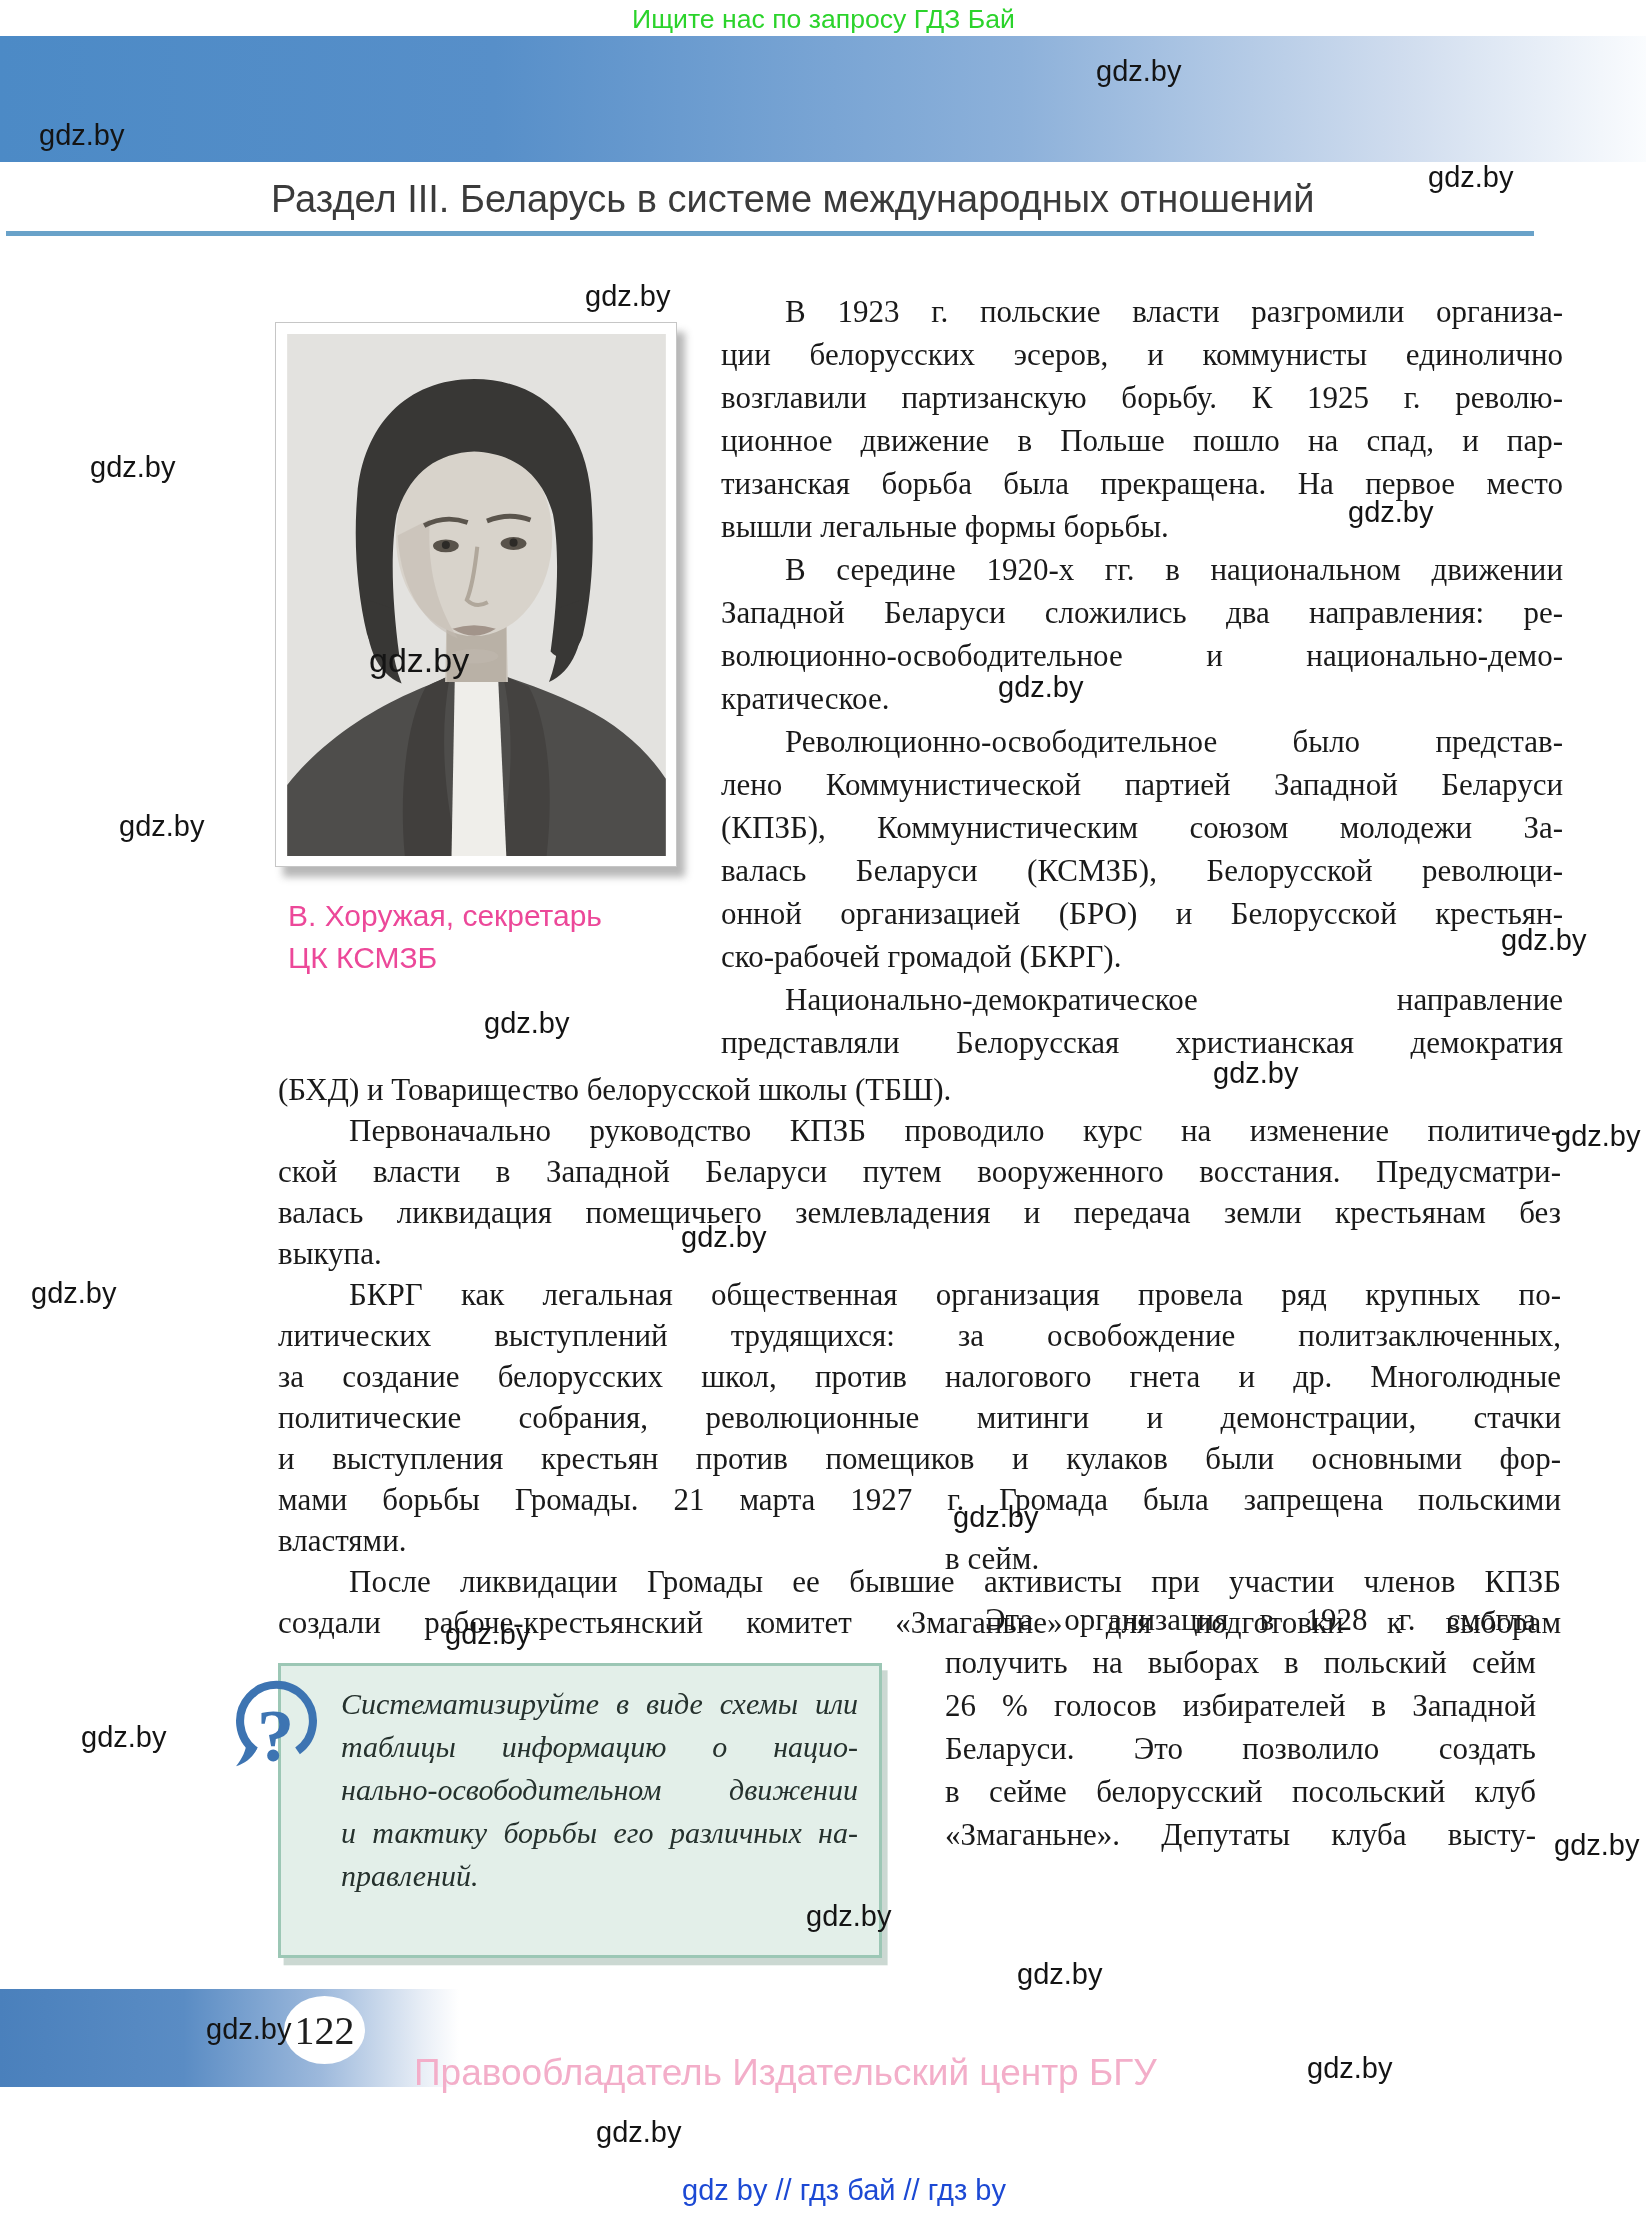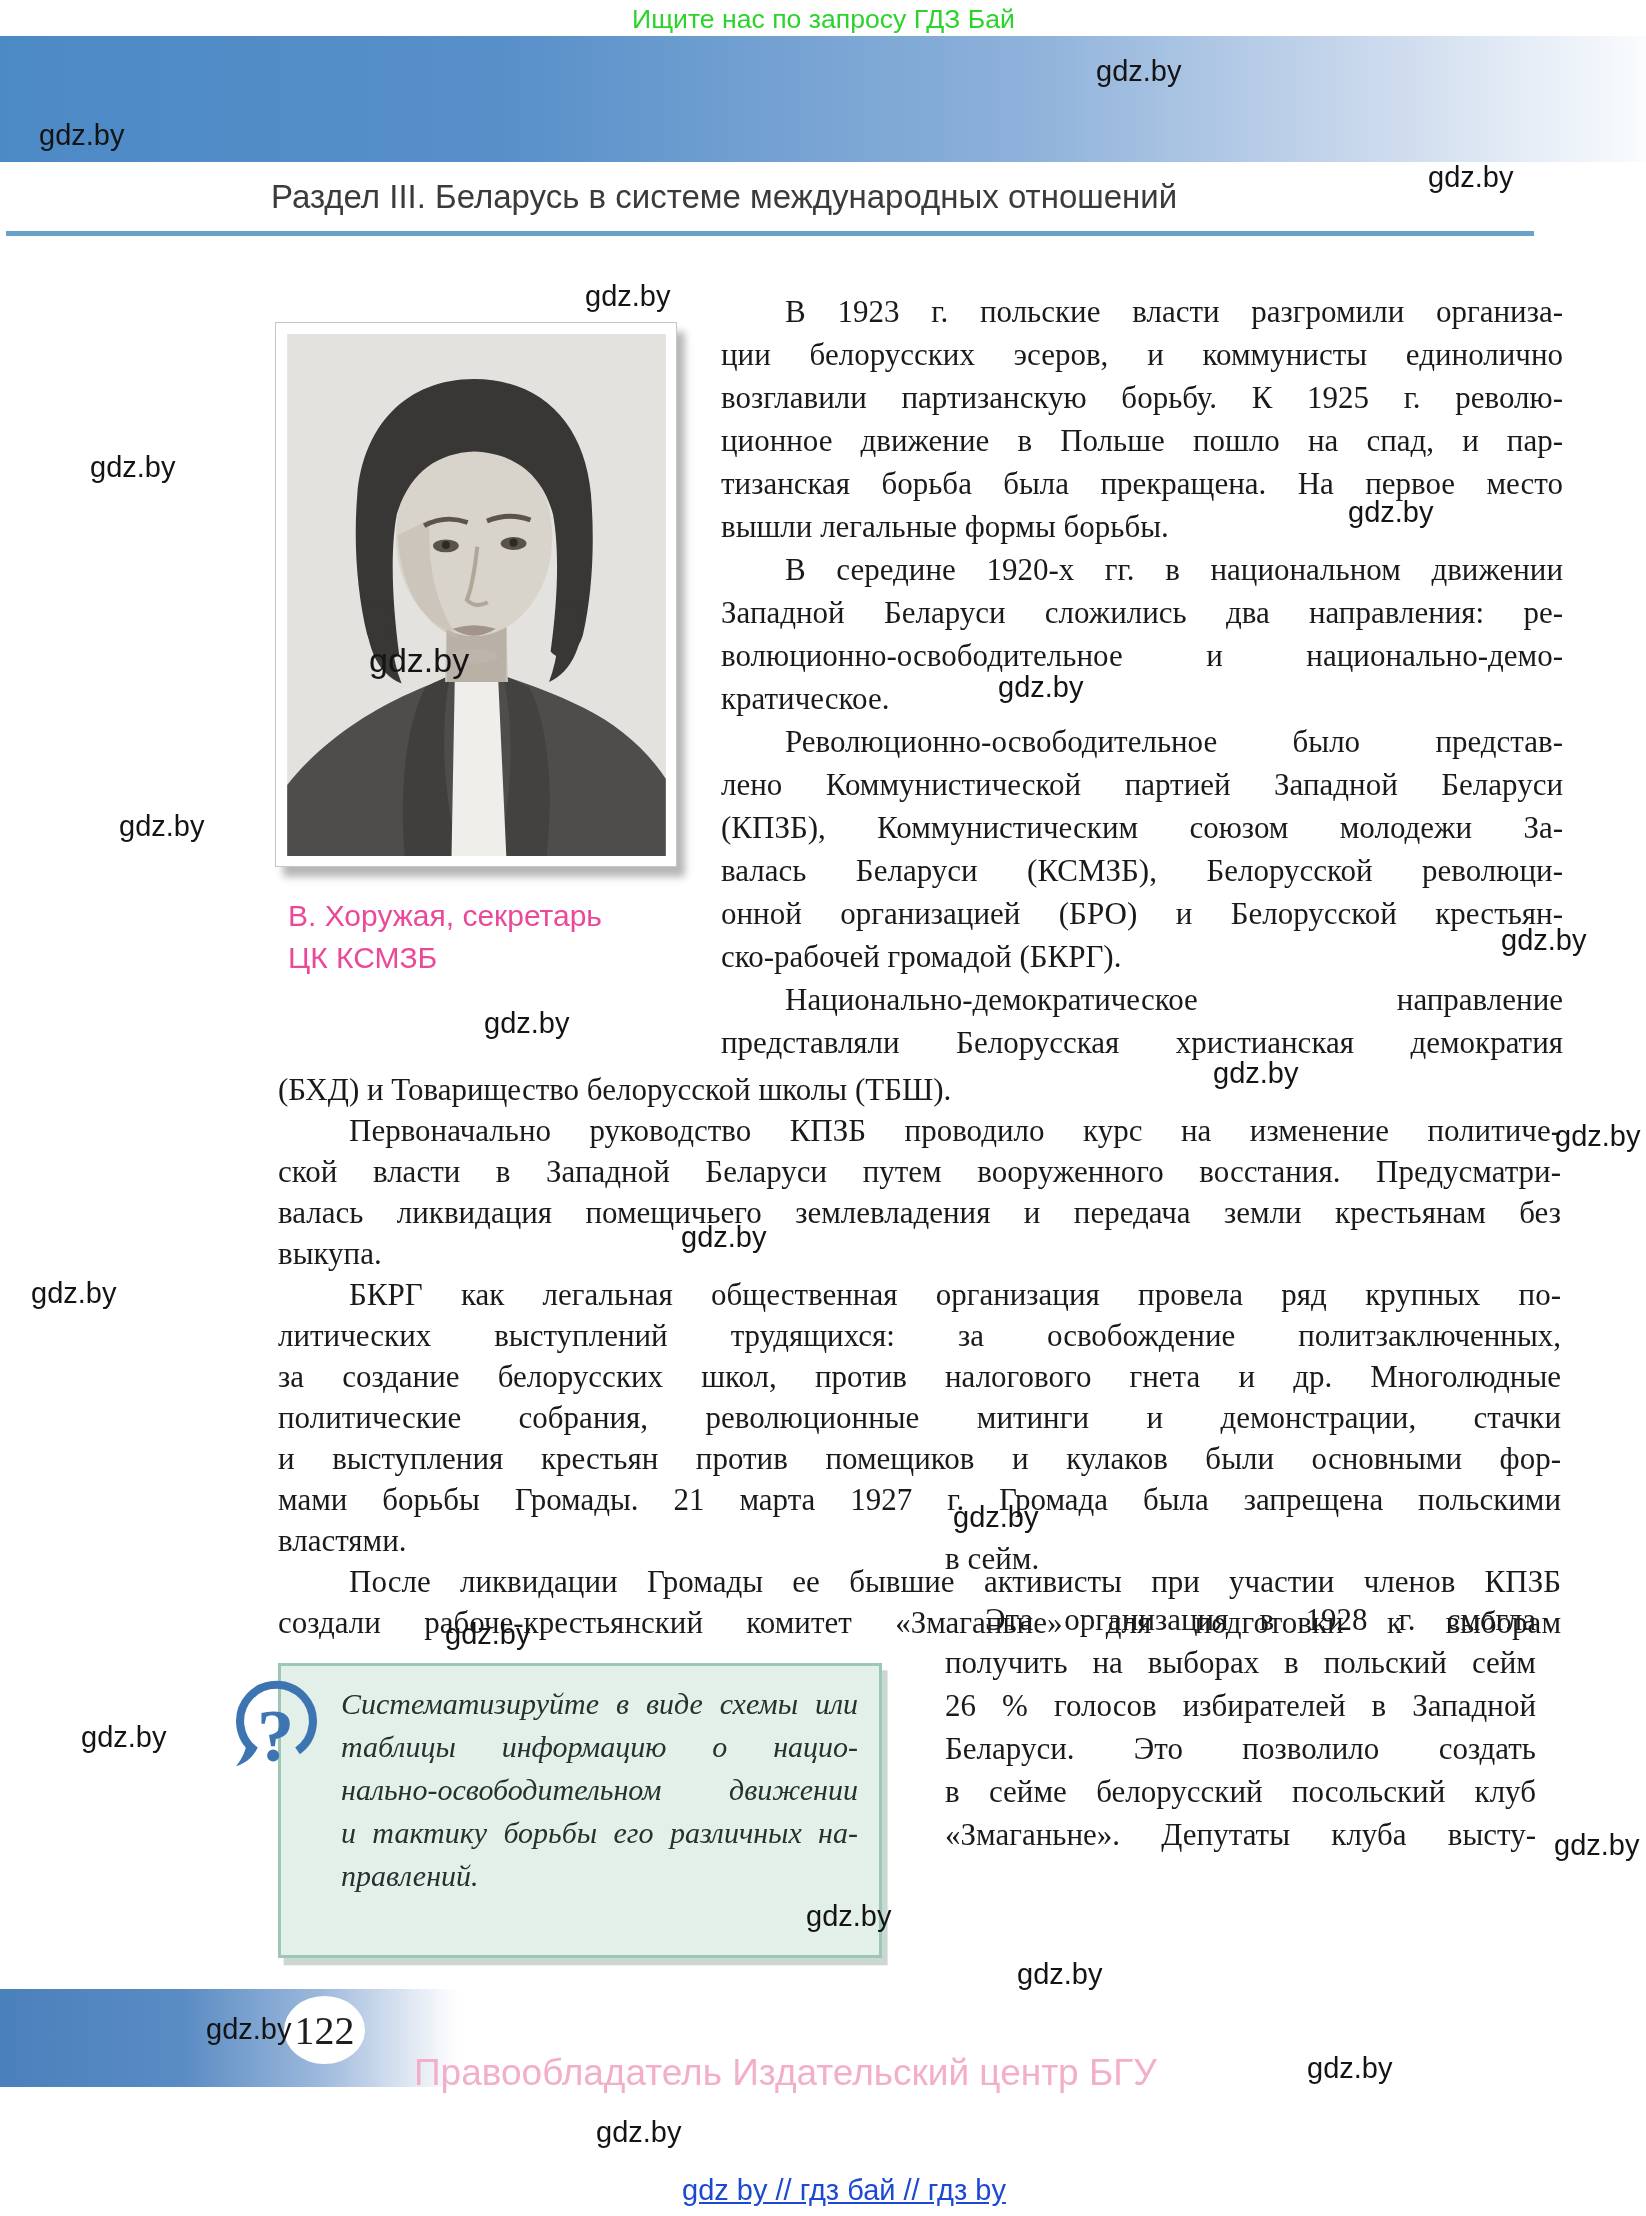--- a/index.html
+++ b/index.html
@@ -4,21 +4,21 @@
 <style>
   html,body{margin:0;padding:0;background:#888;}
   .page{position:relative;width:1647px;height:2216px;margin:0 auto;background:#ffffff;
         font-family:"Liberation Serif",serif;overflow:hidden;}
 
   .promo-top{position:absolute;left:0;right:0;top:4px;text-align:center;
              font-family:"Liberation Sans",sans-serif;font-size:26.6px;color:#2bd32b;}
   .header-bar{position:absolute;left:0;top:36px;width:1647px;height:126px;
               background:linear-gradient(to right,#4c8ac6 0%,#578fc9 30%,#8db1da 62%,#cfdcee 85%,#fafcfe 100%);}
   .section-title{position:absolute;left:271px;top:178px;
-                 font-family:"Liberation Sans",sans-serif;font-size:33px;color:#3b3b3b;}
+                 font-family:"Liberation Sans",sans-serif;font-size:38px;color:#3b3b3b;}
   .rule{position:absolute;left:6.4px;top:231px;width:1528px;height:4.8px;background:#69a2c9;}
 
   .photo-frame{position:absolute;left:275px;top:322px;width:379px;height:522px;background:#ffffff;
                padding:10.5px;border:0.8px solid #c6c6c6;box-shadow:8px 9.7px 7.3px rgba(50,50,50,0.35);}
   .photo-frame svg{display:block;}
   .caption{position:absolute;left:288px;width:401px;
            font-family:"Liberation Sans",sans-serif;font-size:30px;color:#ec4899;}
   .cap1{top:899px;} .cap2{top:941px;}
 
   .textblock{position:absolute;color:#1a1a1a;}
@@ -39,21 +39,21 @@
   .qicon{position:absolute;left:232px;top:1680px;width:89px;height:90px;}
 
   .footer-strip{position:absolute;left:0;top:1989px;width:459px;height:98px;
                 background:linear-gradient(to right,#4a80bc 0%,#5a8cc4 40%,#9db9dc 70%,#e8eef6 92%,#ffffff 100%);}
   .page-circle{position:absolute;left:284px;top:1996px;width:81px;height:68px;background:#ffffff;
                border-radius:50%;display:flex;align-items:center;justify-content:center;
                font-family:"Liberation Serif",serif;font-size:40px;color:#1e1e1e;}
   .copyright{position:absolute;left:414px;top:2052px;
              font-family:"Liberation Sans",sans-serif;font-size:37px;color:#f3aec9;}
   .links{position:absolute;left:682px;top:2174px;
-         font-family:"Liberation Sans",sans-serif;font-size:29px;color:#1c49d4;text-decoration:underline;}
+         font-family:"Liberation Sans",sans-serif;font-size:29px;color:#1c49d4;}
 
   .wm{position:absolute;font-family:"Liberation Sans",sans-serif;font-size:29px;color:#141414;white-space:nowrap;}
 </style>
 </head>
 <body>
 
 <div class="page">
 
   <div class="promo-top">Ищите нас по запросу ГДЗ Бай</div>
 

